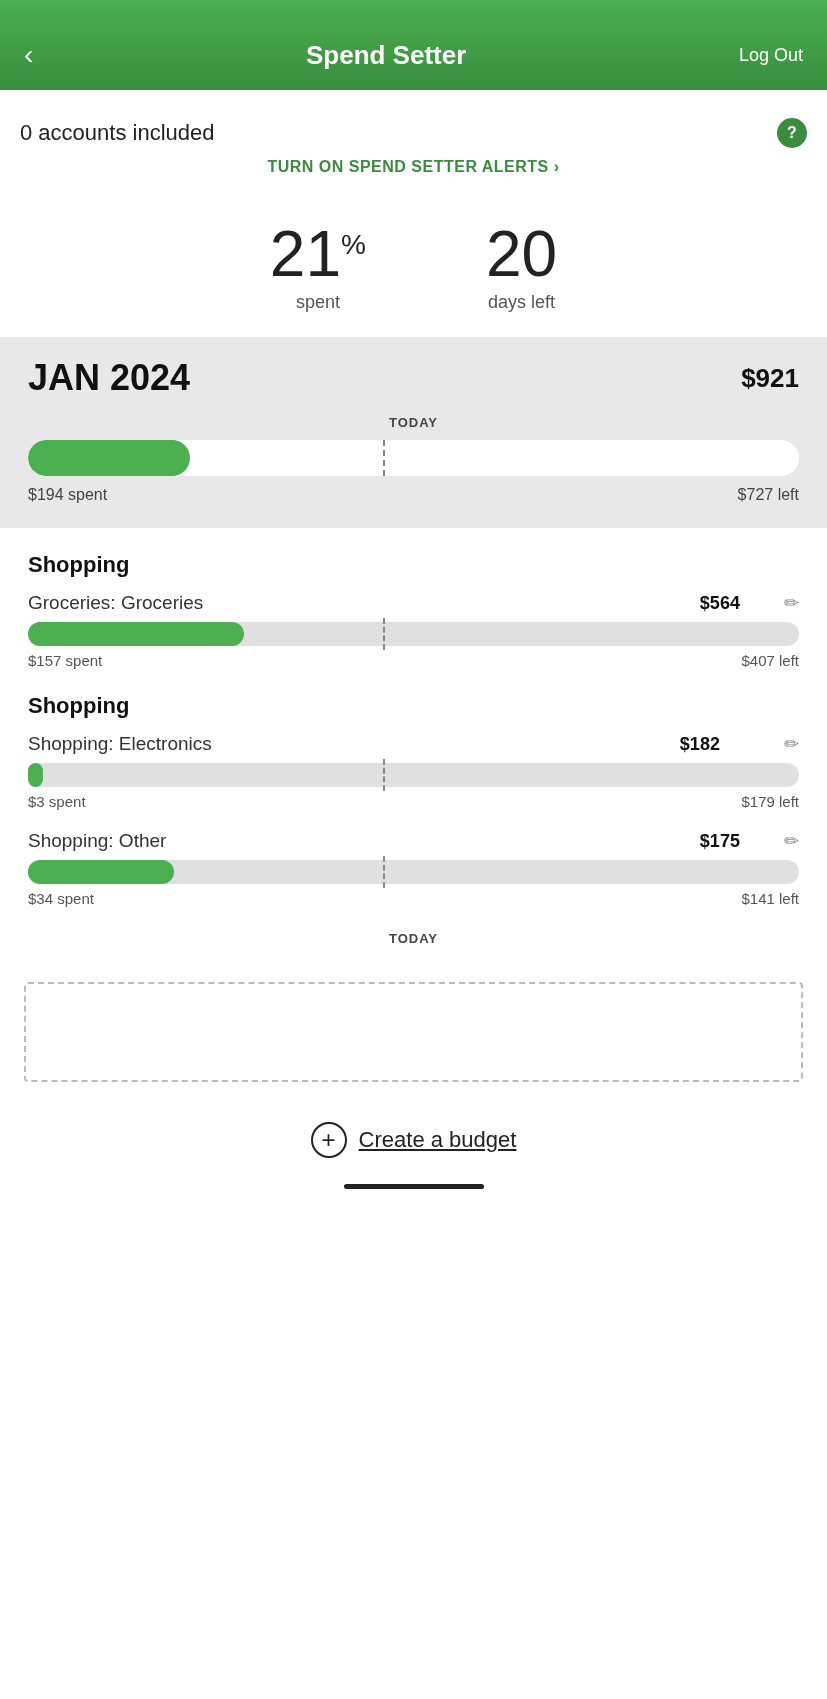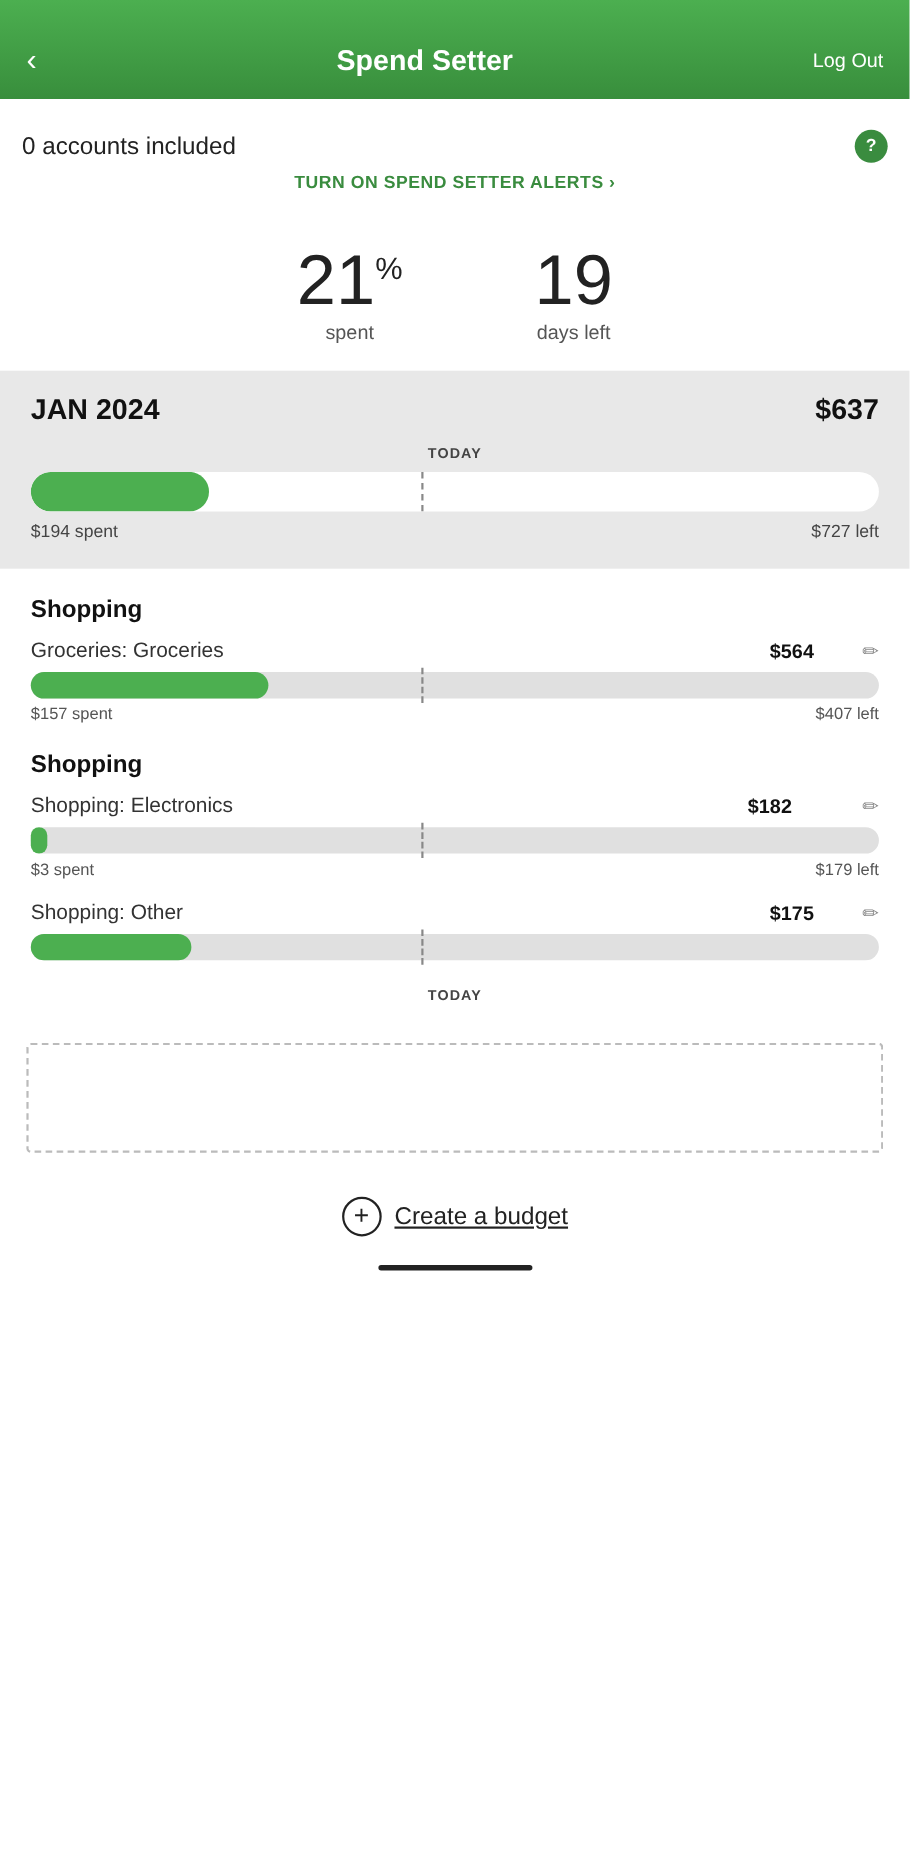--- a/index.html
+++ b/index.html
@@ -110,21 +110,21 @@
       margin: 0 0;
       padding: 20px 28px 24px;
     }
     .budget-card-header {
       display: flex;
       justify-content: space-between;
       align-items: center;
       margin-bottom: 16px;
     }
     .budget-month {
-      font-size: 26px;
+      font-size: 36px;
       font-weight: 800;
       color: #111;
     }
     .budget-amount {
       font-size: 26px;
       font-weight: 700;
       color: #111;
     }
     .today-label {
       text-align: center;
@@ -314,29 +314,29 @@
 </div>
 
 <div class="stats-row">
   <div class="stat-item">
     <div class="stat-value">
       <span>21</span><sup>%</sup>
     </div>
     <div class="stat-label">spent</div>
   </div>
   <div class="stat-item">
-    <div class="stat-value">19</div>
+    <div class="stat-value">20</div>
     <div class="stat-label">days left</div>
   </div>
 </div>
 
 <div class="budget-card">
   <div class="budget-card-header">
     <span class="budget-month">JAN 2024</span>
-    <span class="budget-amount">$637</span>
+    <span class="budget-amount">$921</span>
   </div>
   <div class="today-label">TODAY</div>
   <div class="progress-container">
     <div class="progress-bar-bg">
       <div class="progress-bar-fill" style="width:21%"></div>
       <div class="today-line" style="left:46%"></div>
     </div>
   </div>
   <div class="progress-labels">
     <span>$194 spent</span>
@@ -399,20 +399,24 @@
         <div style="display:flex;align-items:center;">
           <span class="budget-item-amount">$175</span>
           <span class="edit-icon">✏</span>
         </div>
       </div>
       <div class="item-progress-wrapper">
         <div class="item-progress-bg">
           <div class="item-progress-fill" style="width:19%"></div>
           <div class="item-today-line" style="left:46%"></div>
         </div>
+        <div class="item-labels">
+          <span>$34 spent</span>
+          <span>$141 left</span>
+        </div>
       </div>
     </div>
   </div>
 
   <div class="today-bottom">TODAY</div>
 
 </div>
 
 <div class="create-budget-area">
 </div>

